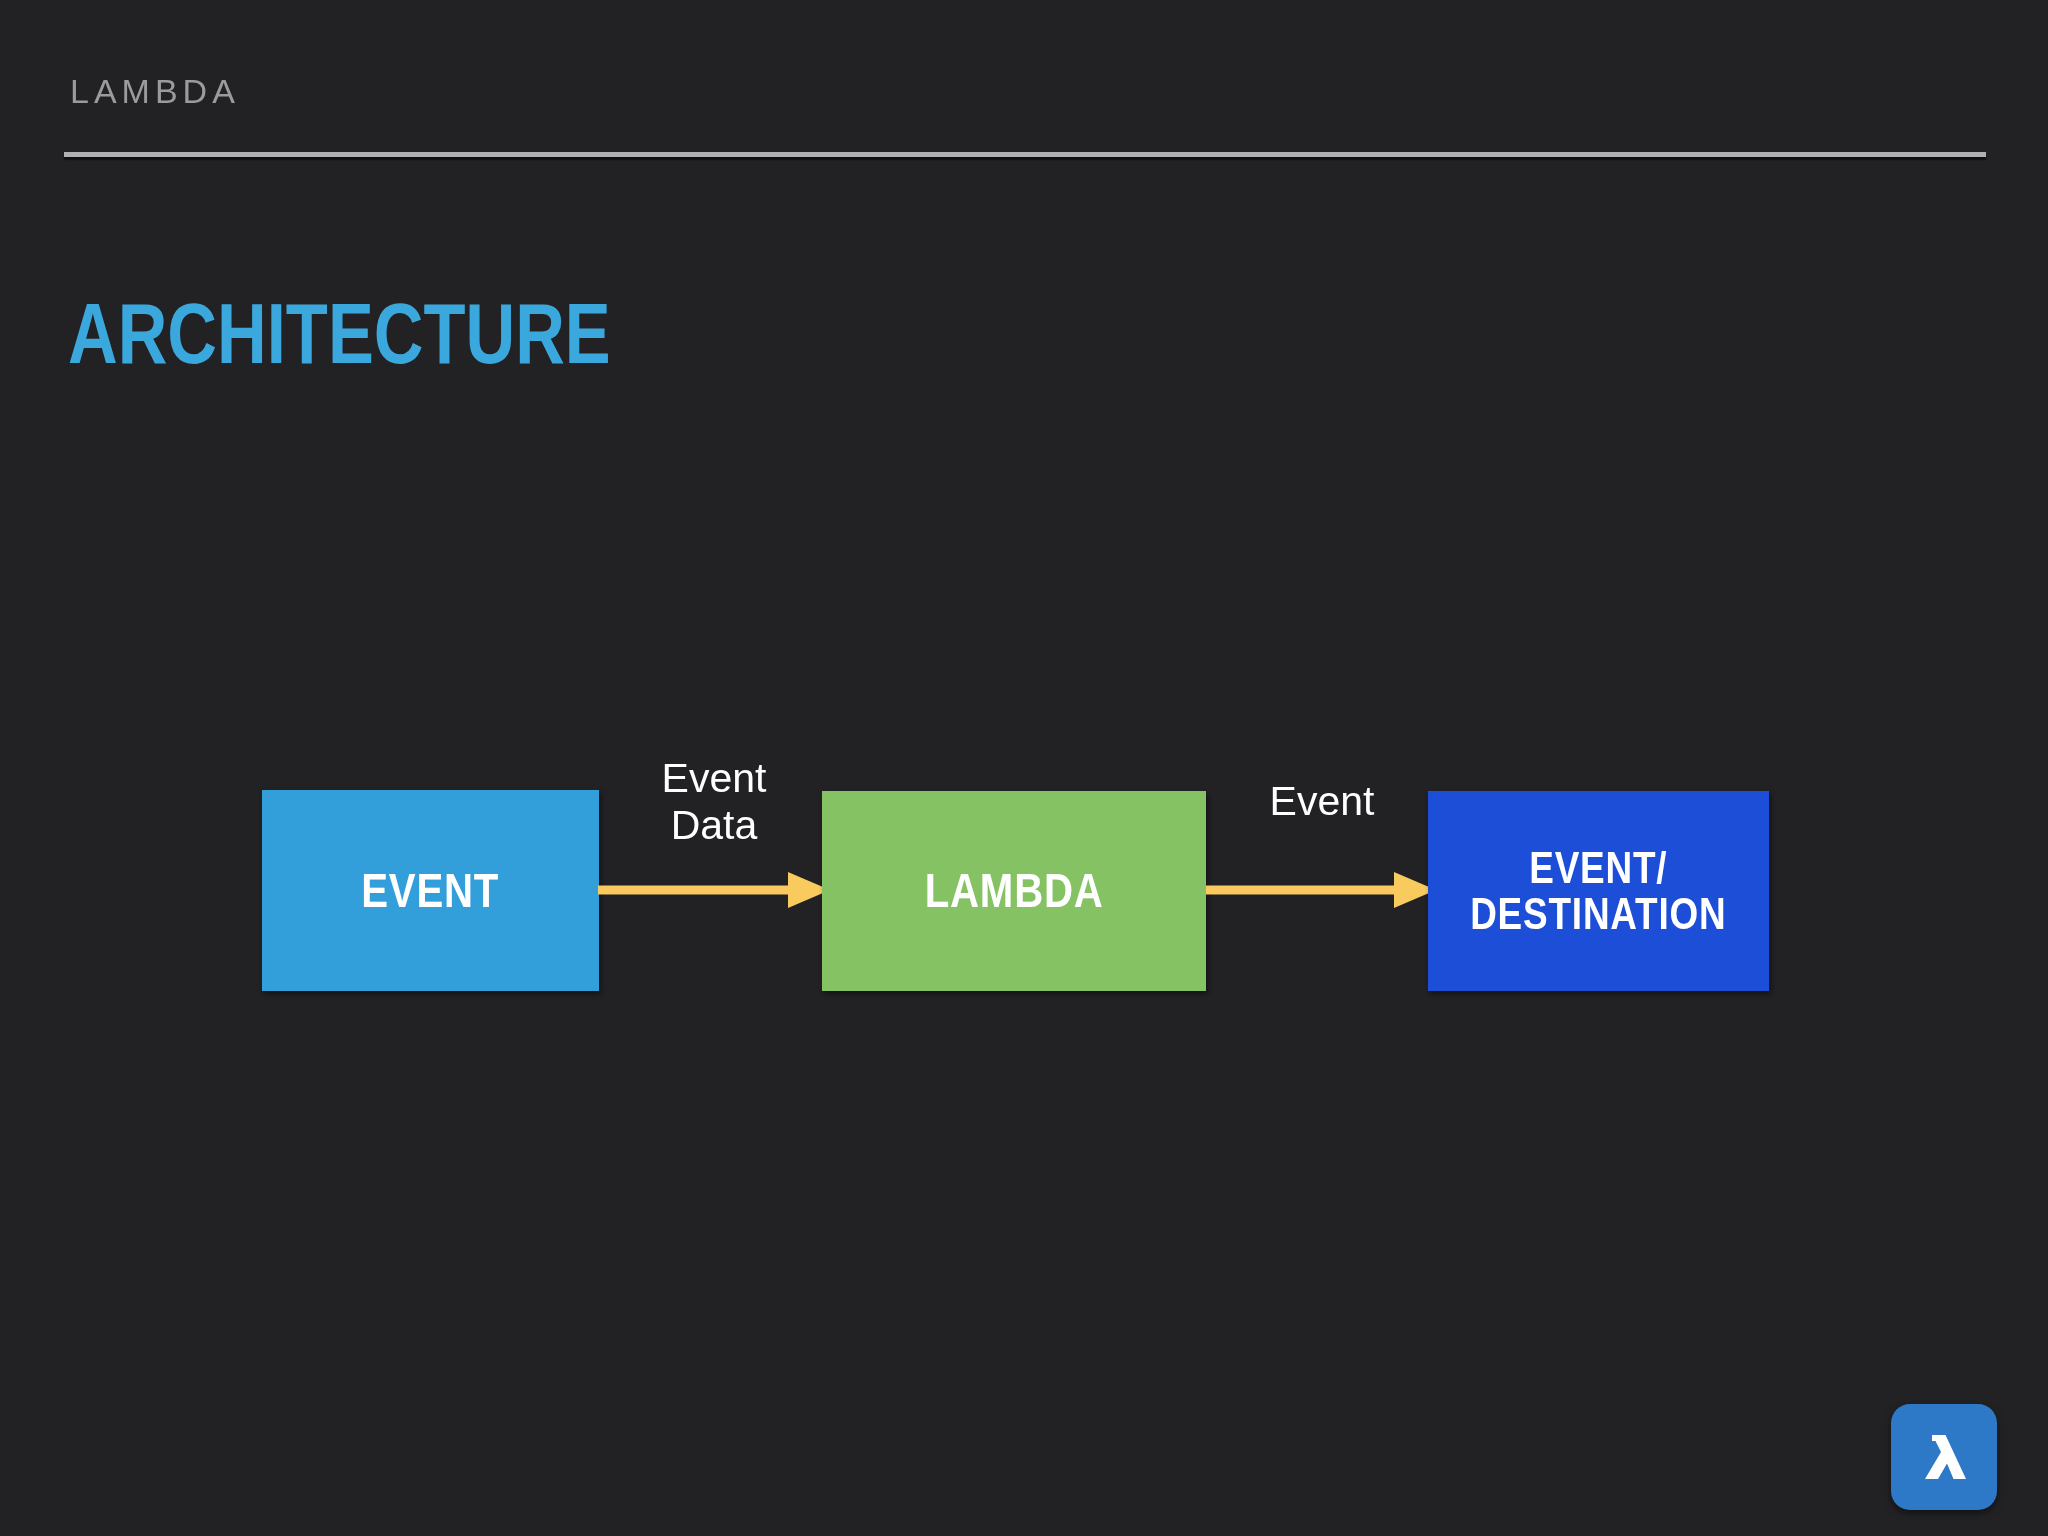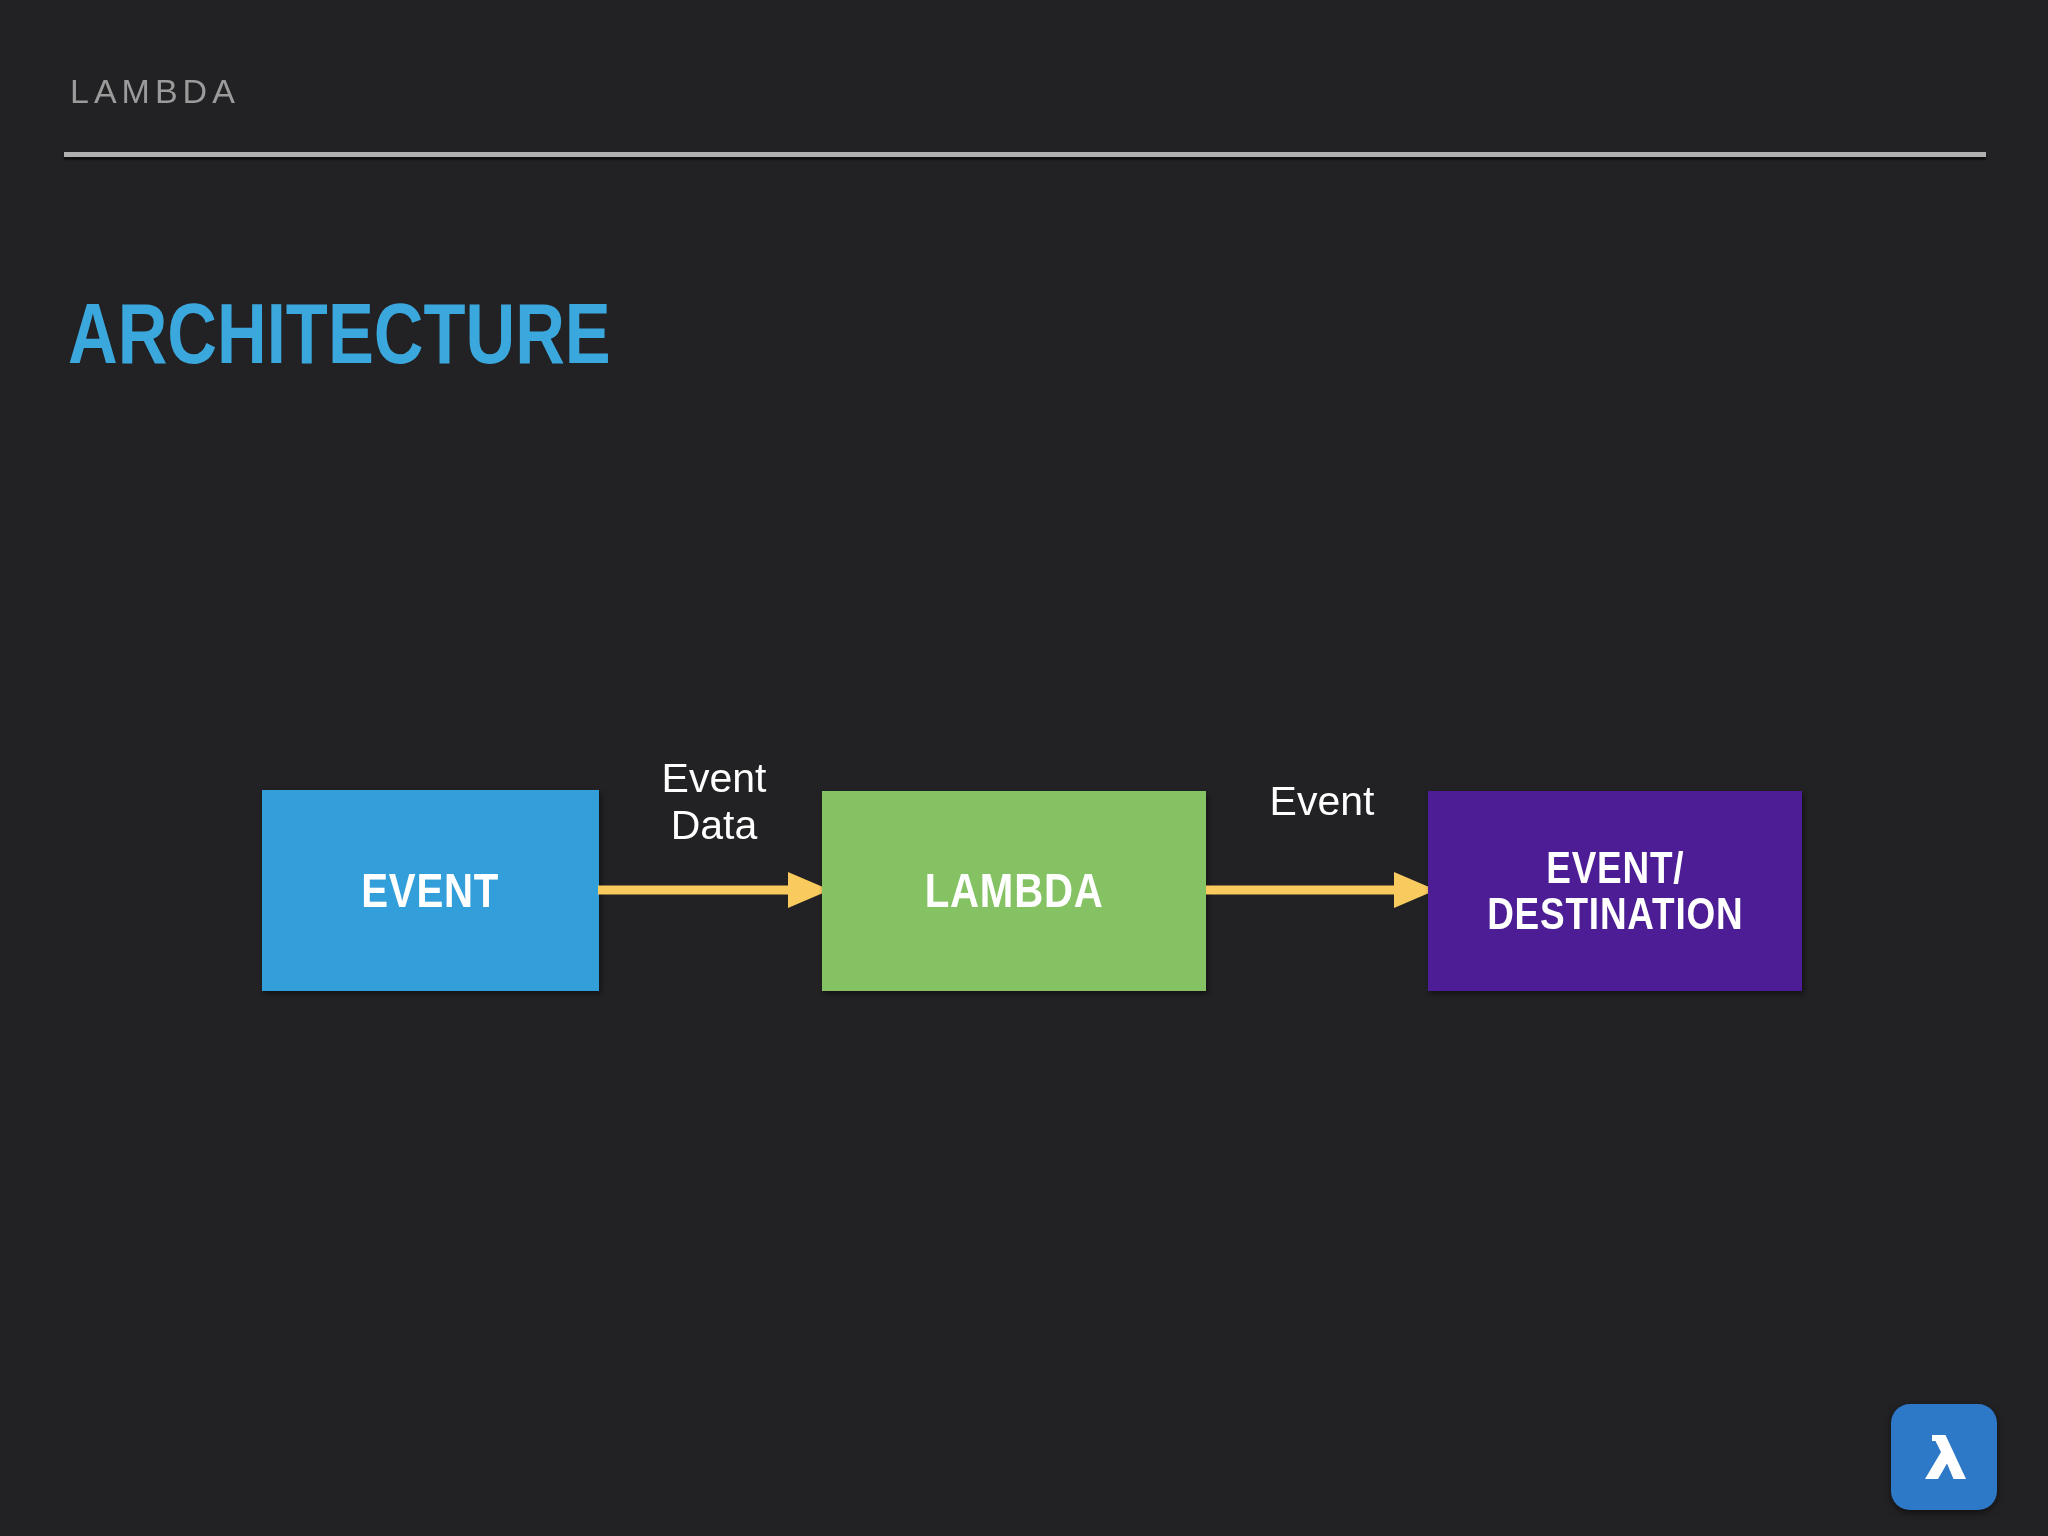--- a/index.html
+++ b/index.html
@@ -95,23 +95,23 @@
     left: 822px;
     top: 791px;
     width: 384px;
     height: 200px;
     background: #85c263;
     font-size: 49px;
   }
   #node-destination {
     left: 1428px;
     top: 791px;
-    width: 374px;
+    width: 341px;
     height: 200px;
-    background: #4c1d95;
+    background: #1d4ed8;
     font-size: 45px;
   }
 
   
   .arrow {
     position: absolute;
     height: 40px;
     display: block;
   }
   #arrow-1 { left: 598px; top: 870px; width: 232px; }

